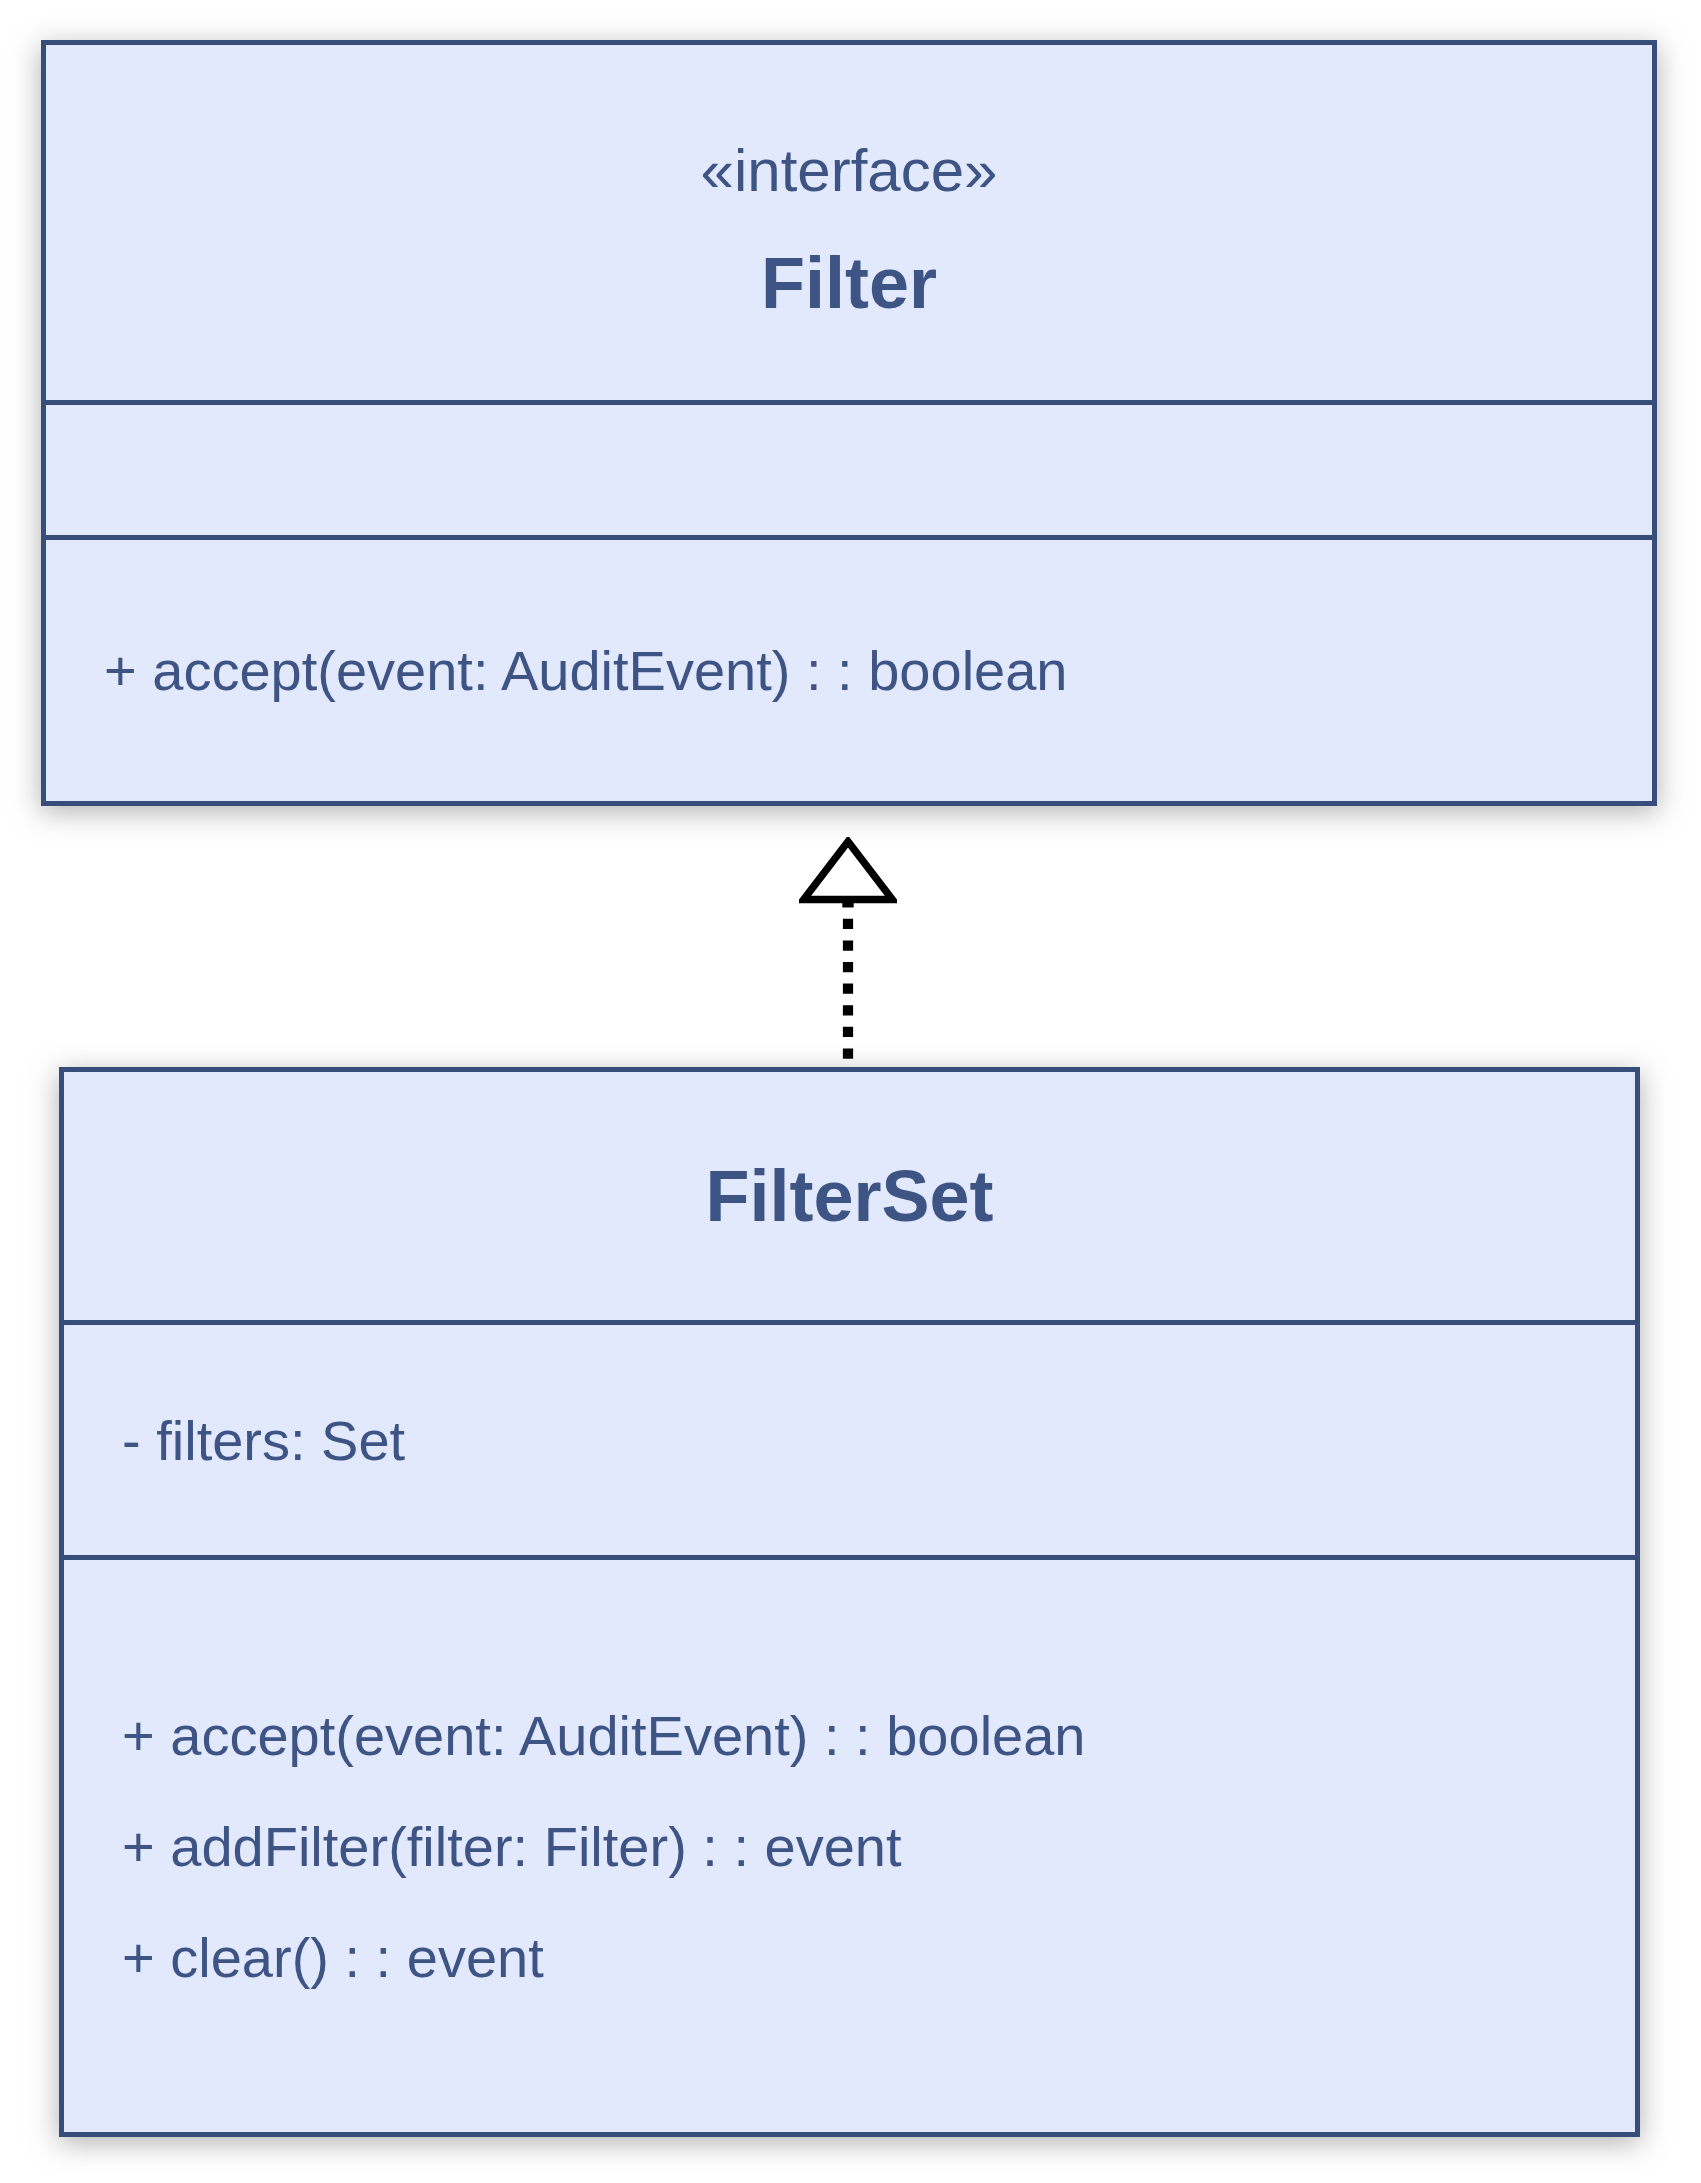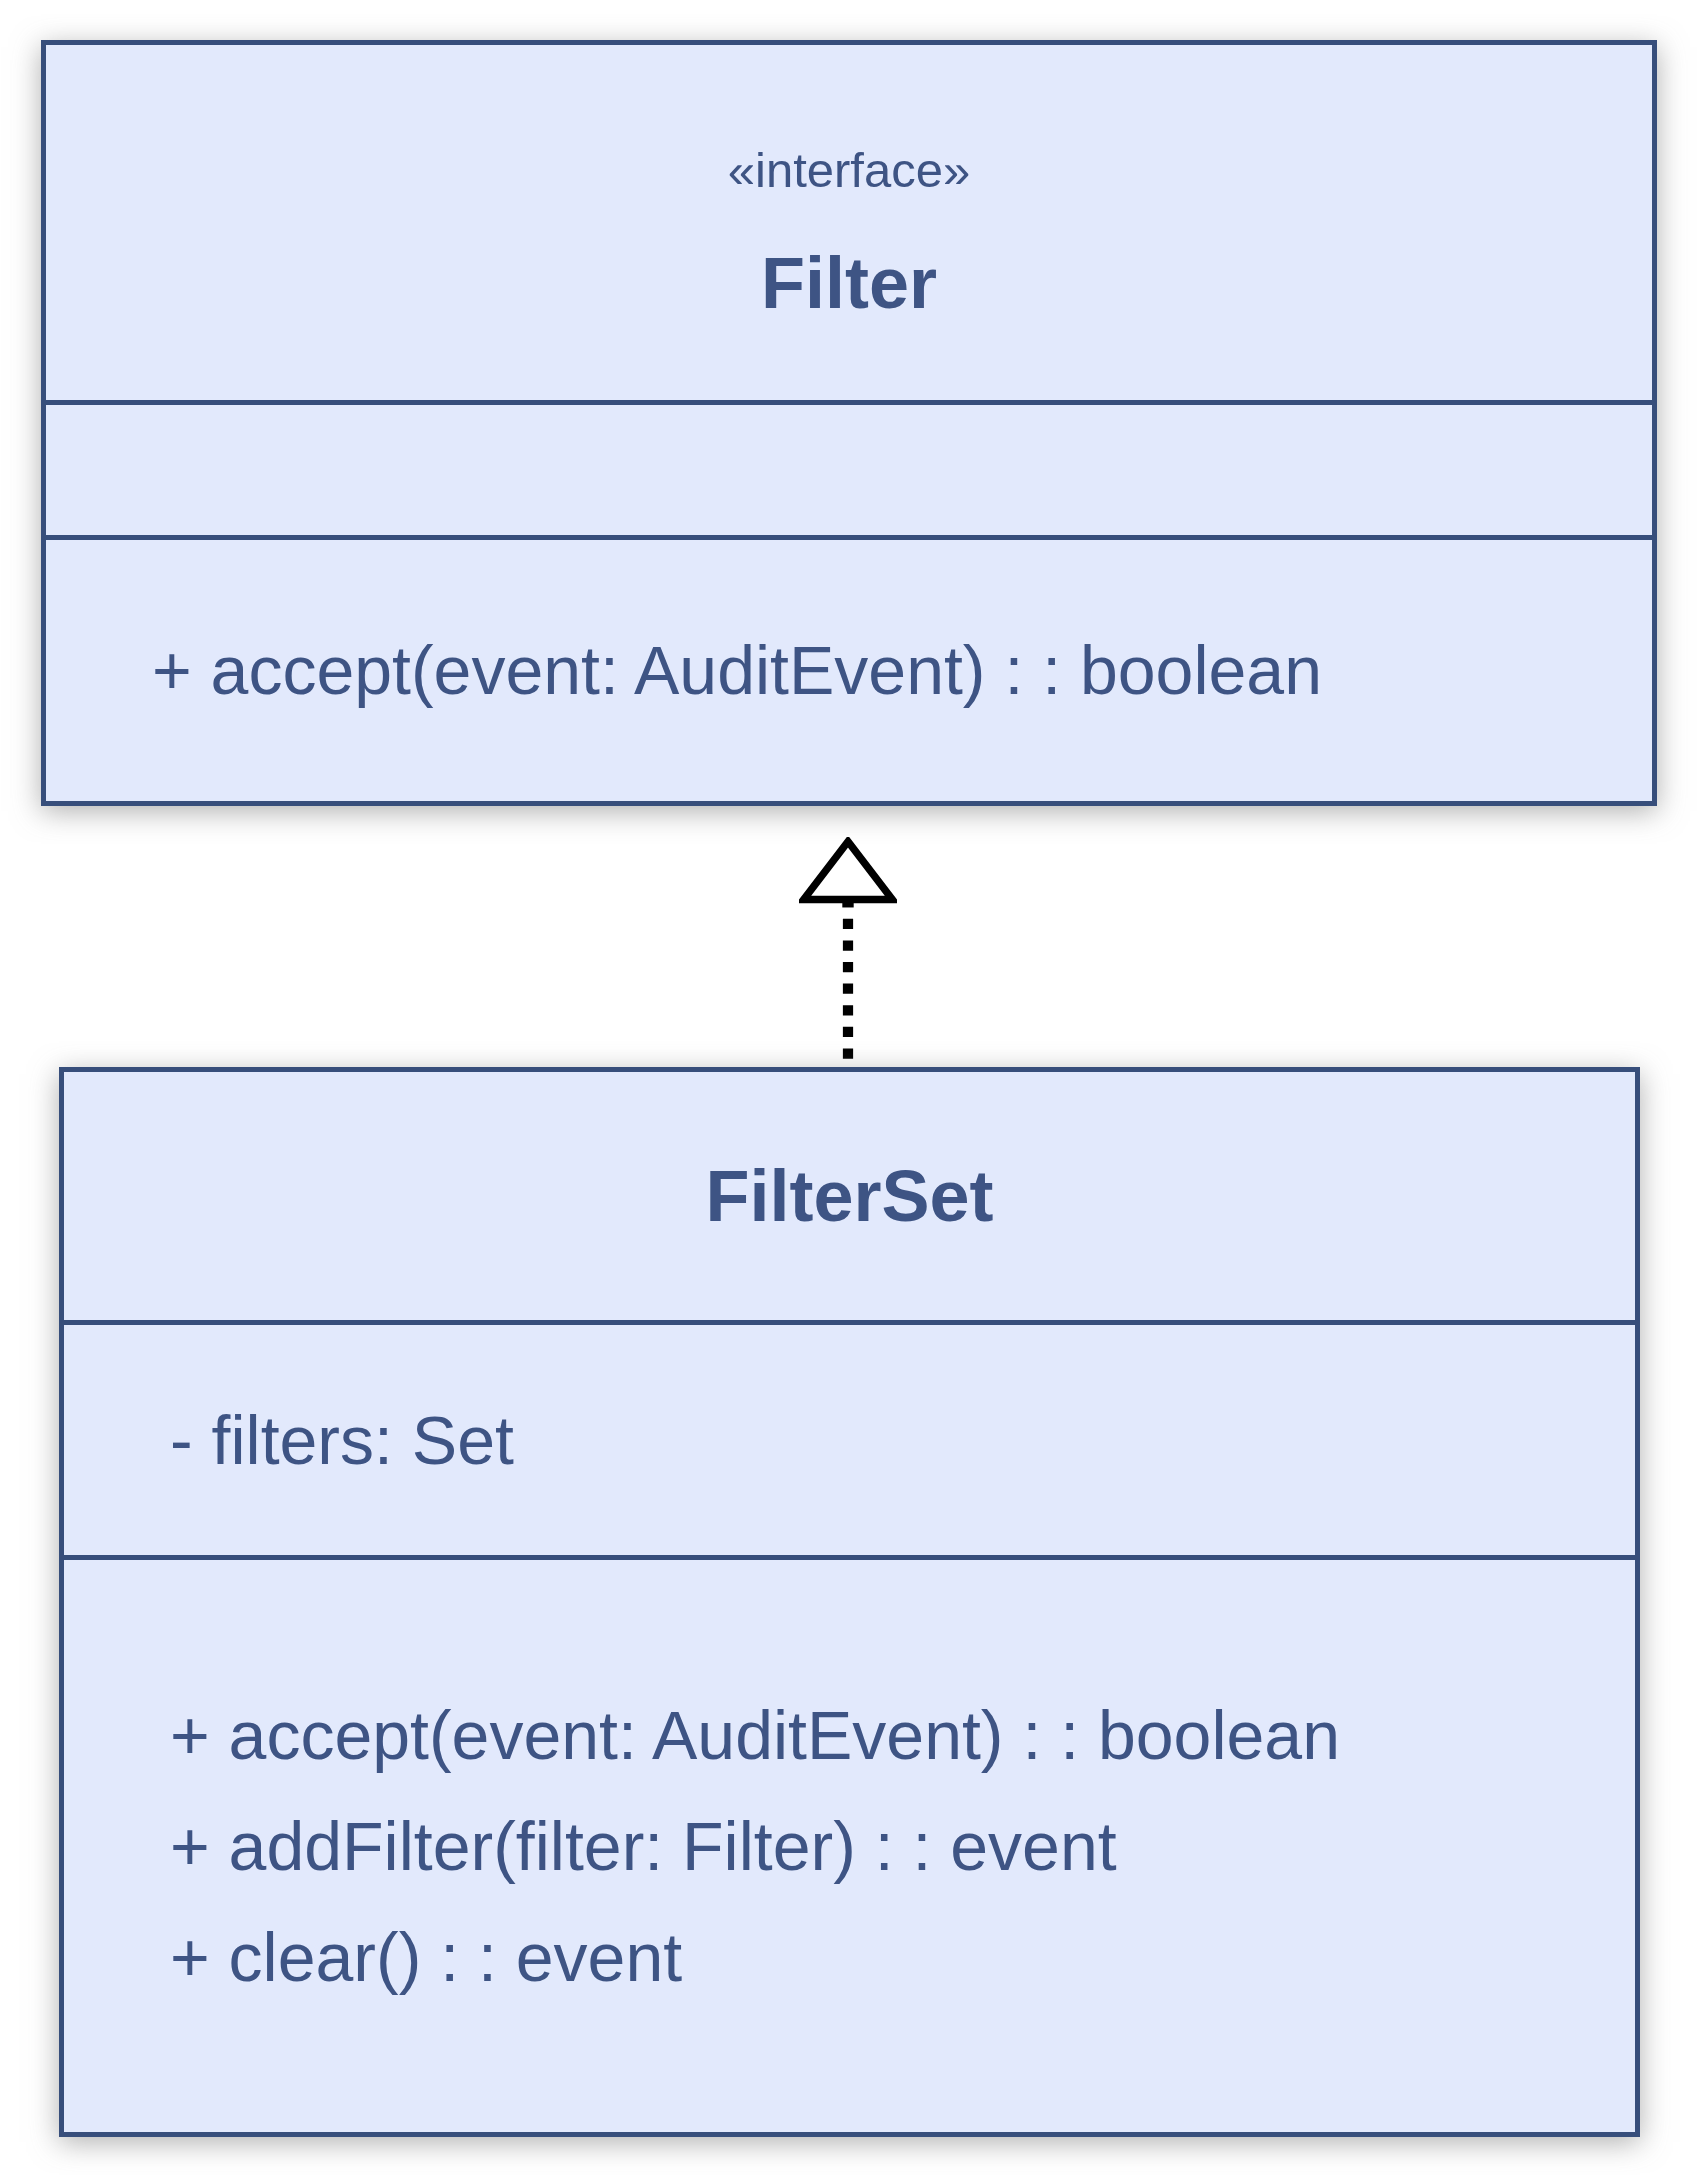--- a/index.html
+++ b/index.html
@@ -50,36 +50,35 @@
     align-items: center;
     text-align: center;
   }
   .filter .header-compartment  { height: 355px; padding-top: 9px; }
   .filter .attr-compartment    { height: 135px; }
   .filter .method-compartment  { flex: 1; }
   .filterset .header-compartment { height: 248px; }
   .filterset .attr-compartment   { height: 235px; }
   .filterset .method-compartment { flex: 1; }
   .stereotype {
-    font-size: 49px;
+    font-size: 60px;
     line-height: 113px;
     font-weight: 400;
     letter-spacing: 0;
   }
   .class-name {
     font-size: 72px;
     line-height: 113px;
     font-weight: 700;
   }
   .member {
-    font-size: 68px;
+    font-size: 56px;
     line-height: 111px;
     padding-left: 58px;
     white-space: nowrap;
-    margin-left: 48px;
   }
   .arrow {
     position: absolute;
     left: 799px;
     top: 837px;
     width: 98px;
     height: 233px;
   }
 </style>
 </head>

